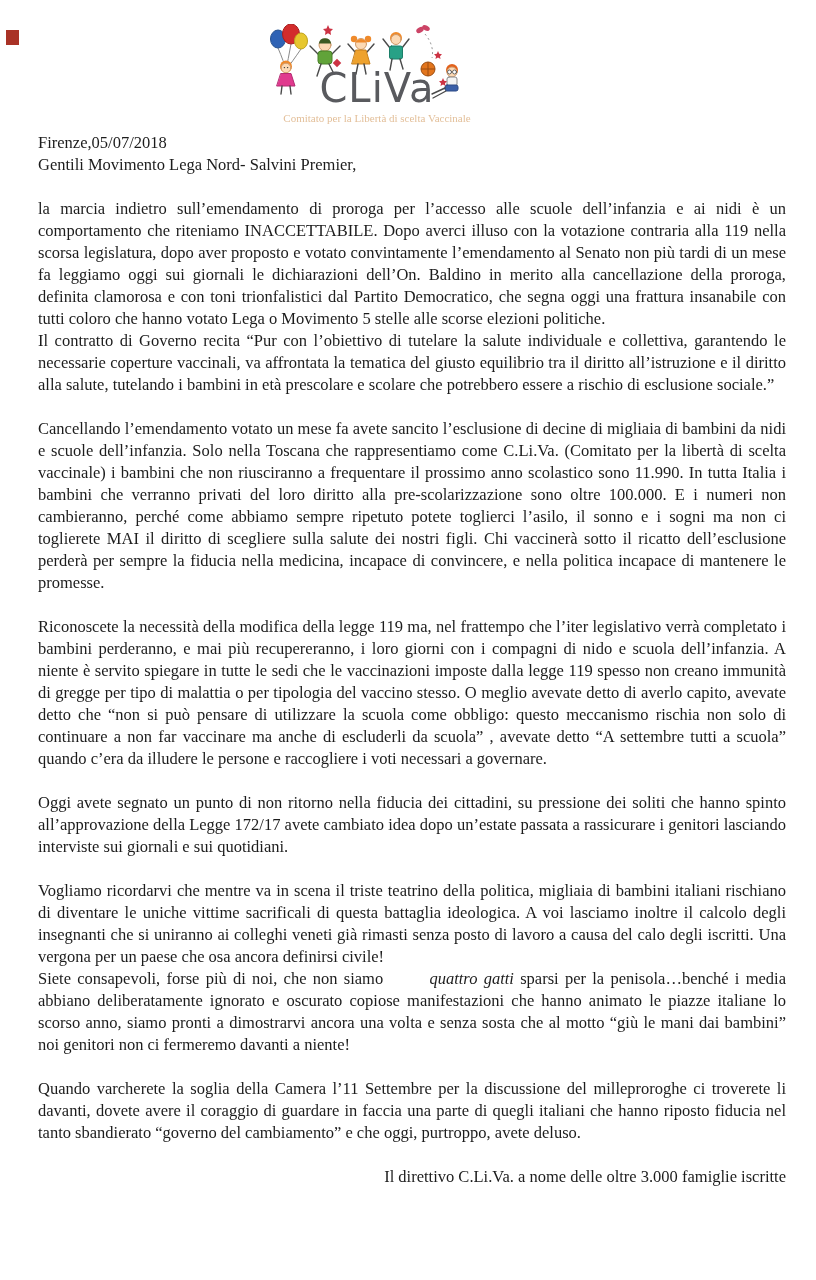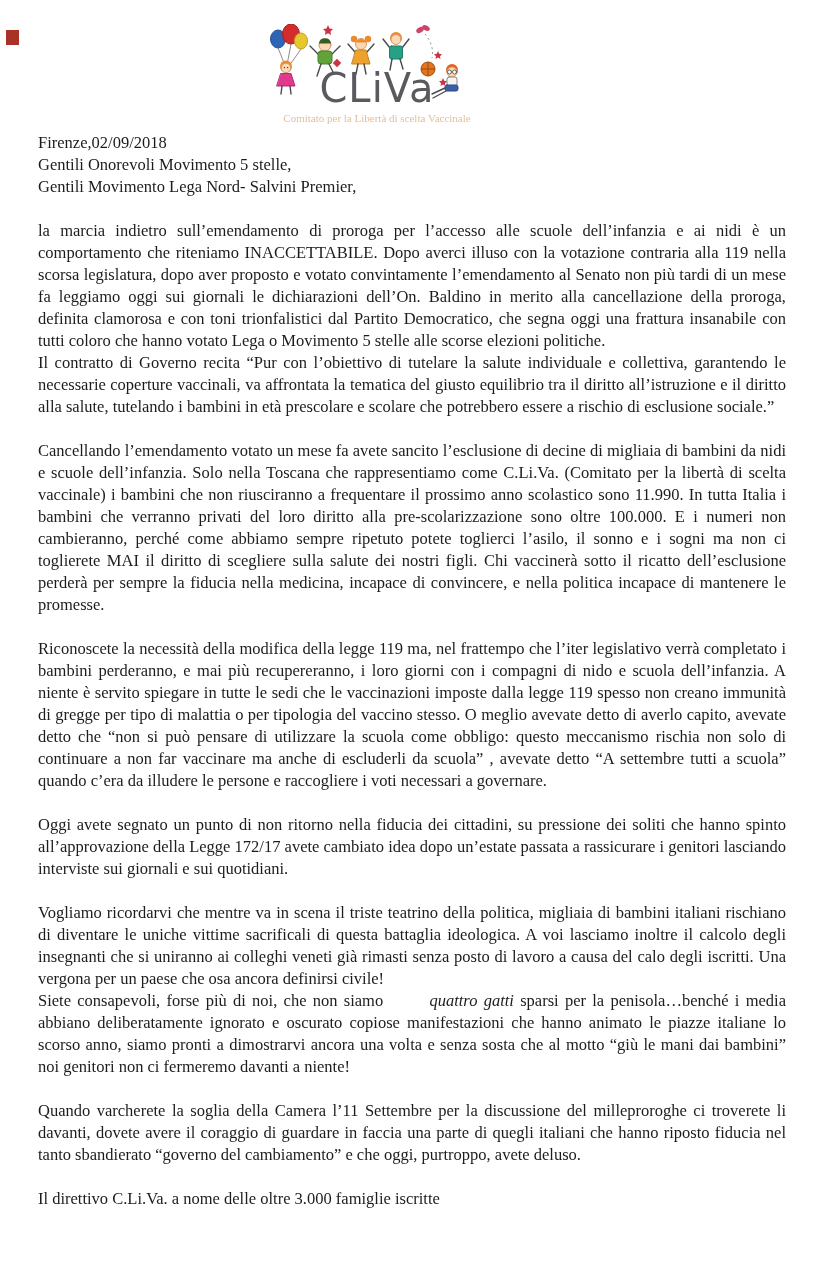--- a/index.html
+++ b/index.html
@@ -19,21 +19,21 @@
   .logo-sub {
     position:absolute; left:-32px; right:-32px; top:88px; text-align:center;
     font-family:Liberation Serif, serif; font-size:11px; color:#e3bf99; white-space:nowrap;
   }
   .letter { padding:8px 30px 0 38px; font-size:16.5px; line-height:22px; }
   .line { margin:0; }
   .para { margin:22px 0 0 0; text-align:justify; }
   .para.cont { margin-top:0; }
   .para span.b { font-weight:400; }
   .para span.i { font-style:italic;margin-left:40px; }
-  .sig { text-align:left; }
+  .sig { text-align:right; }
 </style>
 </head>
 <body>
 
 <div class="page">
 
   <div class="corner-marker"></div>
 
   <header class="logo">
     <svg viewBox="0 0 230 100" width="230" height="100">
@@ -104,22 +104,21 @@
         <rect x="183" y="61" width="13" height="6" rx="2" fill="#3a5fa8" stroke="#2c4a85"></rect>
         <path d="M183,64 L170,70 M184,67 L171,74" stroke="#4a4a4a" stroke-width="1.4" fill="none"></path>
         <path d="M181,54 L182.2,56.8 L185,57.2 L183,59.2 L183.5,62 L181,60.6 L178.5,62 L179,59.2 L177,57.2 L179.8,56.8 Z" fill="#cc3344"></path>
       </g>
     </svg>
     <div class="logo-word">CLiVa</div>
     <div class="logo-sub">Comitato per la Libertà di scelta Vaccinale</div>
   </header>
 
   <main class="letter">
-    <p class="line">Firenze,02/09/2018</p>
-    <p class="line">Gentili Onorevoli Movimento 5 stelle,</p>
+    <p class="line">Firenze,05/07/2018</p>
     <p class="line">Gentili Movimento Lega Nord- Salvini Premier,</p>
 
     <p class="para"><span class="b">la marcia indietro sull’emendamento di proroga per l’accesso alle scuole dell’infanzia e ai nidi è un comportamento che riteniamo INACCETTABILE</span><span>. Dopo averci illuso con la votazione contraria alla 119 nella scorsa legislatura, dopo aver proposto e votato convintamente l’emendamento al Senato non più tardi di un mese fa leggiamo oggi sui giornali le dichiarazioni dell’On. Baldino in merito alla cancellazione della proroga, definita clamorosa e con toni trionfalistici dal Partito Democratico, che segna oggi una frattura insanabile con tutti coloro che hanno votato Lega o Movimento 5 stelle alle scorse elezioni politiche.</span></p>
     <p class="para cont"><span>Il contratto di Governo recita “Pur con l’obiettivo di tutelare la salute individuale e collettiva, garantendo le necessarie coperture vaccinali, va affrontata la tematica del giusto equilibrio tra il diritto all’istruzione e il diritto alla salute, tutelando i bambini in età prescolare e scolare che potrebbero essere a rischio di esclusione sociale.”</span></p>
     <p class="para"><span class="b">Cancellando l’emendamento votato un mese fa avete sancito l’esclusione di decine di migliaia di bambini</span><span> da nidi e scuole dell’infanzia. Solo nella Toscana che rappresentiamo come C.Li.Va. (Comitato per la libertà di scelta vaccinale) i bambini che non riusciranno a frequentare il prossimo anno scolastico sono 11.990. In tutta Italia i bambini che verranno privati del loro diritto alla pre-scolarizzazione sono oltre 100.000. E i numeri non cambieranno, perché come abbiamo sempre ripetuto potete toglierci l’asilo, il sonno e i sogni ma non ci toglierete MAI il diritto di scegliere sulla salute dei nostri figli. Chi vaccinerà sotto il ricatto dell’esclusione perderà per sempre la fiducia nella medicina, incapace di convincere, e nella politica incapace di mantenere le promesse.</span></p>
     <p class="para"><span>Riconoscete la necessità della modifica della legge 119 ma, nel frattempo che l’iter legislativo verrà completato i bambini perderanno, e mai più recupereranno, i loro giorni con i compagni di nido e scuola dell’infanzia. A niente è servito spiegare in tutte le sedi che le vaccinazioni imposte dalla legge 119 spesso non creano immunità di gregge per tipo di malattia o per tipologia del vaccino stesso. O meglio avevate detto di averlo capito, avevate detto che “non si può pensare di utilizzare la scuola come obbligo: questo meccanismo rischia non solo di continuare a non far vaccinare ma anche di escluderli da scuola” , avevate detto “A settembre tutti a scuola” quando c’era da illudere le persone e raccogliere i voti necessari a governare.</span></p>
     <p class="para"><span class="b">Oggi avete segnato un punto di non ritorno nella fiducia dei cittadini</span><span>, su pressione dei soliti che hanno spinto all’approvazione della Legge 172/17 avete cambiato idea dopo un’estate passata a rassicurare i genitori lasciando interviste sui giornali e sui quotidiani.</span></p>
     <p class="para"><span>Vogliamo ricordarvi che mentre va in scena il triste teatrino della politica, migliaia di bambini italiani rischiano di diventare le uniche vittime sacrificali di questa battaglia ideologica. A voi lasciamo inoltre il calcolo degli insegnanti che si uniranno ai colleghi veneti già rimasti senza posto di lavoro a causa del calo degli iscritti. Una vergona per un paese che osa ancora definirsi civile!</span></p>
     <p class="para cont"><span>Siete consapevoli, forse più di noi, che non siamo </span><span class="i">quattro gatti</span><span> sparsi per la penisola…benché i media abbiano deliberatamente ignorato e oscurato copiose manifestazioni che hanno animato le piazze italiane lo scorso anno, siamo pronti a dimostrarvi ancora una volta e senza sosta che al motto </span><span class="b">“giù le mani dai bambini”</span><span> noi genitori non ci fermeremo davanti a niente!</span></p>
     <p class="para"><span>Quando varcherete la soglia della Camera l’11 Settembre per la discussione del milleproroghe ci troverete li davanti, dovete avere il coraggio di guardare in faccia una parte di quegli italiani che hanno riposto fiducia nel tanto sbandierato “governo del cambiamento” e che oggi, purtroppo, avete deluso.</span></p>

